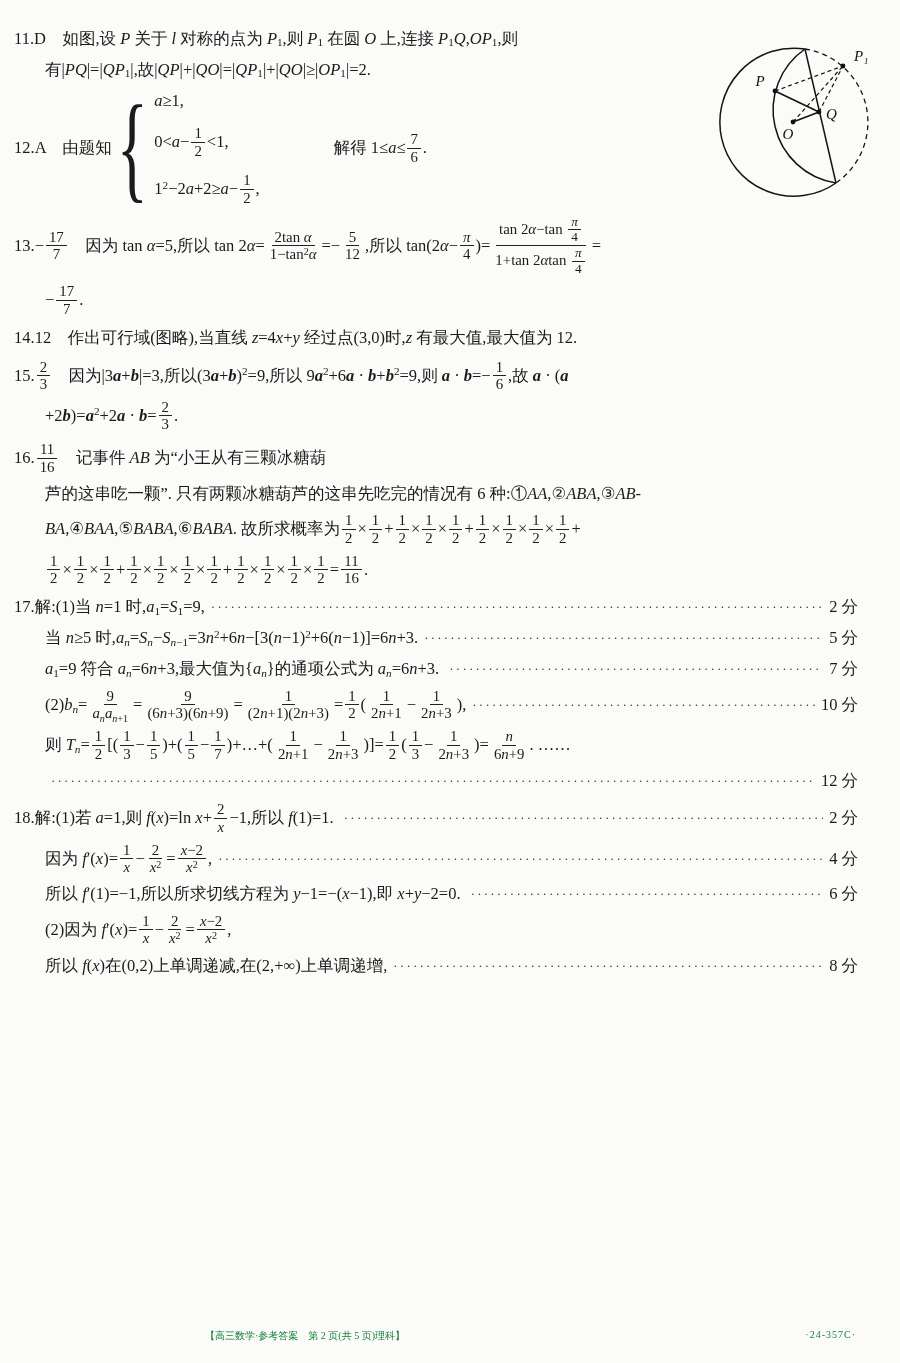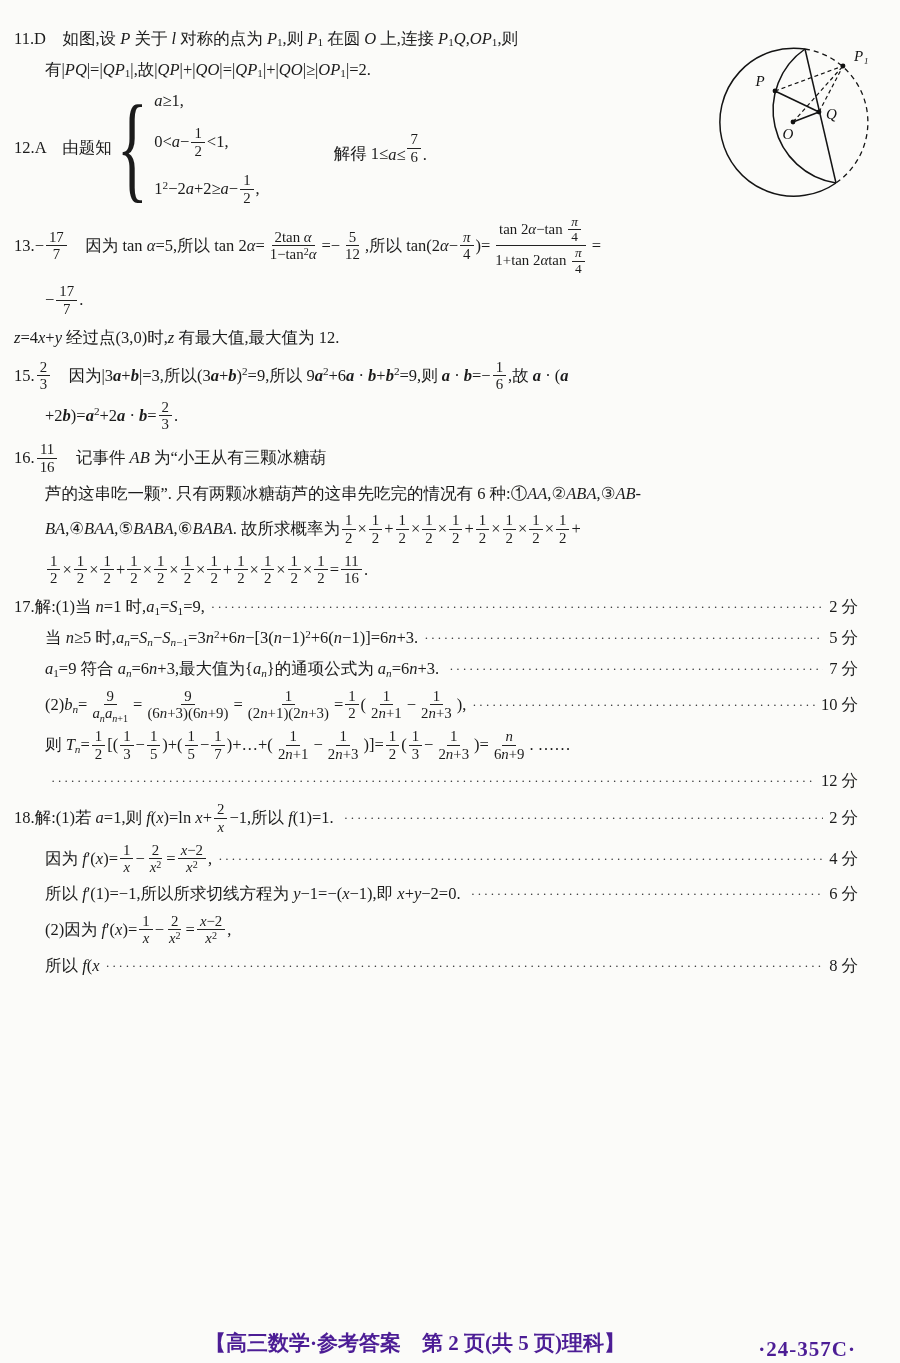--- a/index.html
+++ b/index.html
@@ -24,31 +24,31 @@
   .msup{font-size:0.68em;position:relative;top:-0.42em;}
   .dots{flex:1 1 20px;min-width:14px;overflow:hidden;letter-spacing:2.2px;
         font-size:13px;color:#3a3a3a;margin:0 6px;align-self:center;}
   
   .cases-line{align-items:center;}
   .brace{font-size:118px;font-weight:200;line-height:0.92;
          transform:scaleX(0.55);margin:0 -10px 0 -8px;align-self:center;}
   .case-rows{display:flex;flex-direction:column;gap:13px;margin-left:4px;}
   .case-row{display:flex;align-items:center;min-height:22px;}
   .case-row span{white-space:pre;}
-  .cases-post{margin-left:74px;display:flex;align-items:flex-end;}
+  .cases-post{margin-left:74px;display:flex;align-items:center;}
   .cases-post span{white-space:pre;}
   
   .figure{position:absolute;right:6px;top:16px;width:180px;height:202px;}
   .figure svg{width:100%;height:100%;}
   .figure text{font-family:"Liberation Serif","DejaVu Serif",serif;
                font-style:italic;font-size:15px;fill:#111;}
   
-  .footer{position:absolute;bottom:12px;left:0;width:100%;height:22px;font-size:21px;color:#4c1d95;font-weight:bold;}
+  .footer{position:absolute;bottom:12px;left:0;width:100%;height:22px;font-size:10px;color:#15803d;}
   .footer-center{position:absolute;left:205px;top:0;}
-  .footer-right{position:absolute;right:44px;top:8px;letter-spacing:1px;}
+  .footer-right{position:absolute;right:44px;top:0;letter-spacing:1px;}
 </style>
 </head>
 <body>
 
 <div class="content">
 
   <div class="figure">
     <svg viewBox="0 0 180 202">
 
       <path d="M 91 33 A 74 74 0 1 0 122 167" fill="none" stroke="#141414" stroke-width="1.5"></path>
@@ -152,20 +152,21 @@
           <span>=</span>
         </div>
         <div class="line cont">
           <span>−</span>
           <span class="frac"><span class="num"><span>17</span></span><span class="den"><span>7</span></span></span>
           <span>.</span>
         </div>
       </div>
       <div class="problem">
         <div class="line">
+          <span>14.12　作出可行域(图略),当直线 </span>
           <i>z</i>
           <span>=4</span>
           <i>x</i>
           <span>+</span>
           <i>y</i>
           <span> 经过点(3,0)时,</span>
           <i>z</i>
           <span> 有最大值,最大值为 12.</span>
         </div>
       </div>
@@ -467,20 +468,21 @@
           <span class="frac"><span class="num"><span>2</span></span><span class="den"><i>x</i><span class="msup"><span>2</span></span></span></span>
           <span>=</span>
           <span class="frac"><span class="num"><i>x</i><span>−2</span></span><span class="den"><i>x</i><span class="msup"><span>2</span></span></span></span>
           <span>,</span>
         </div>
         <div class="line cont">
           <span>所以 </span>
           <i>f</i>
           <span>(</span>
           <i>x</i>
+          <span>)在(0,2)上单调递减,在(2,+∞)上单调递增,</span>
           <span class="dots">····························································································································································································································</span>
           <span>8 分</span>
         </div>
       </div>
     </div>
 
 </div>
 
 <div class="footer">
   <span class="footer-center">【高三数学·参考答案　第 2 页(共 5 页)理科】</span>

